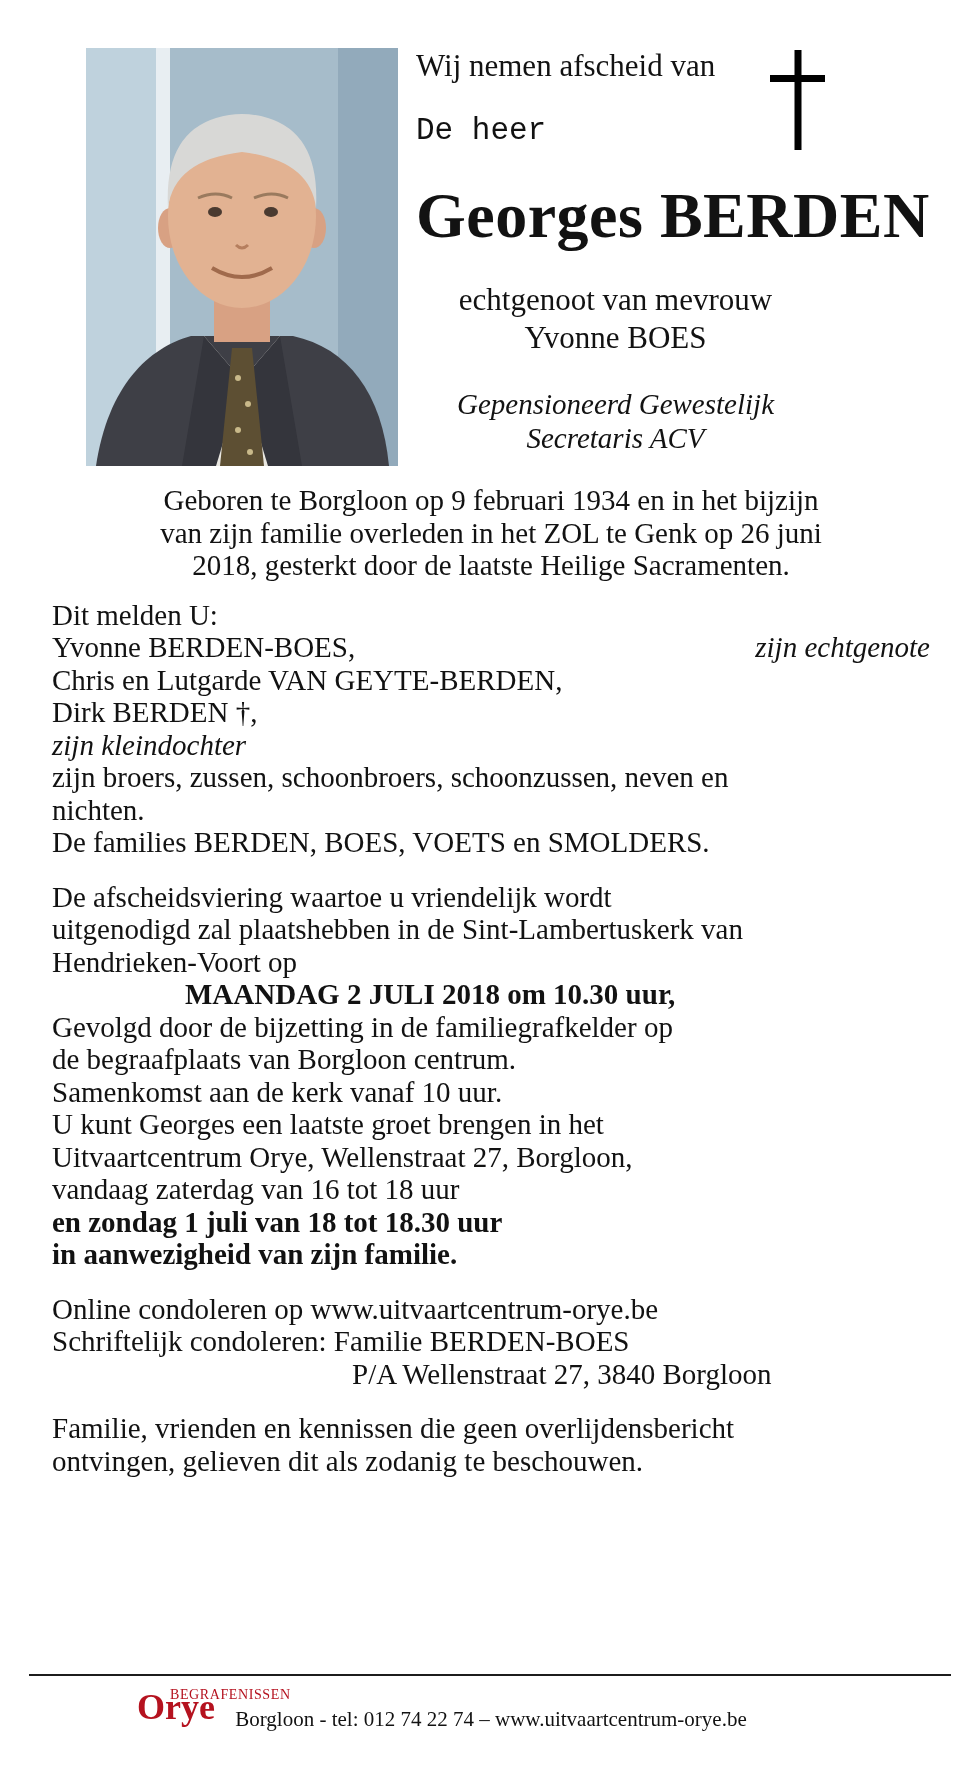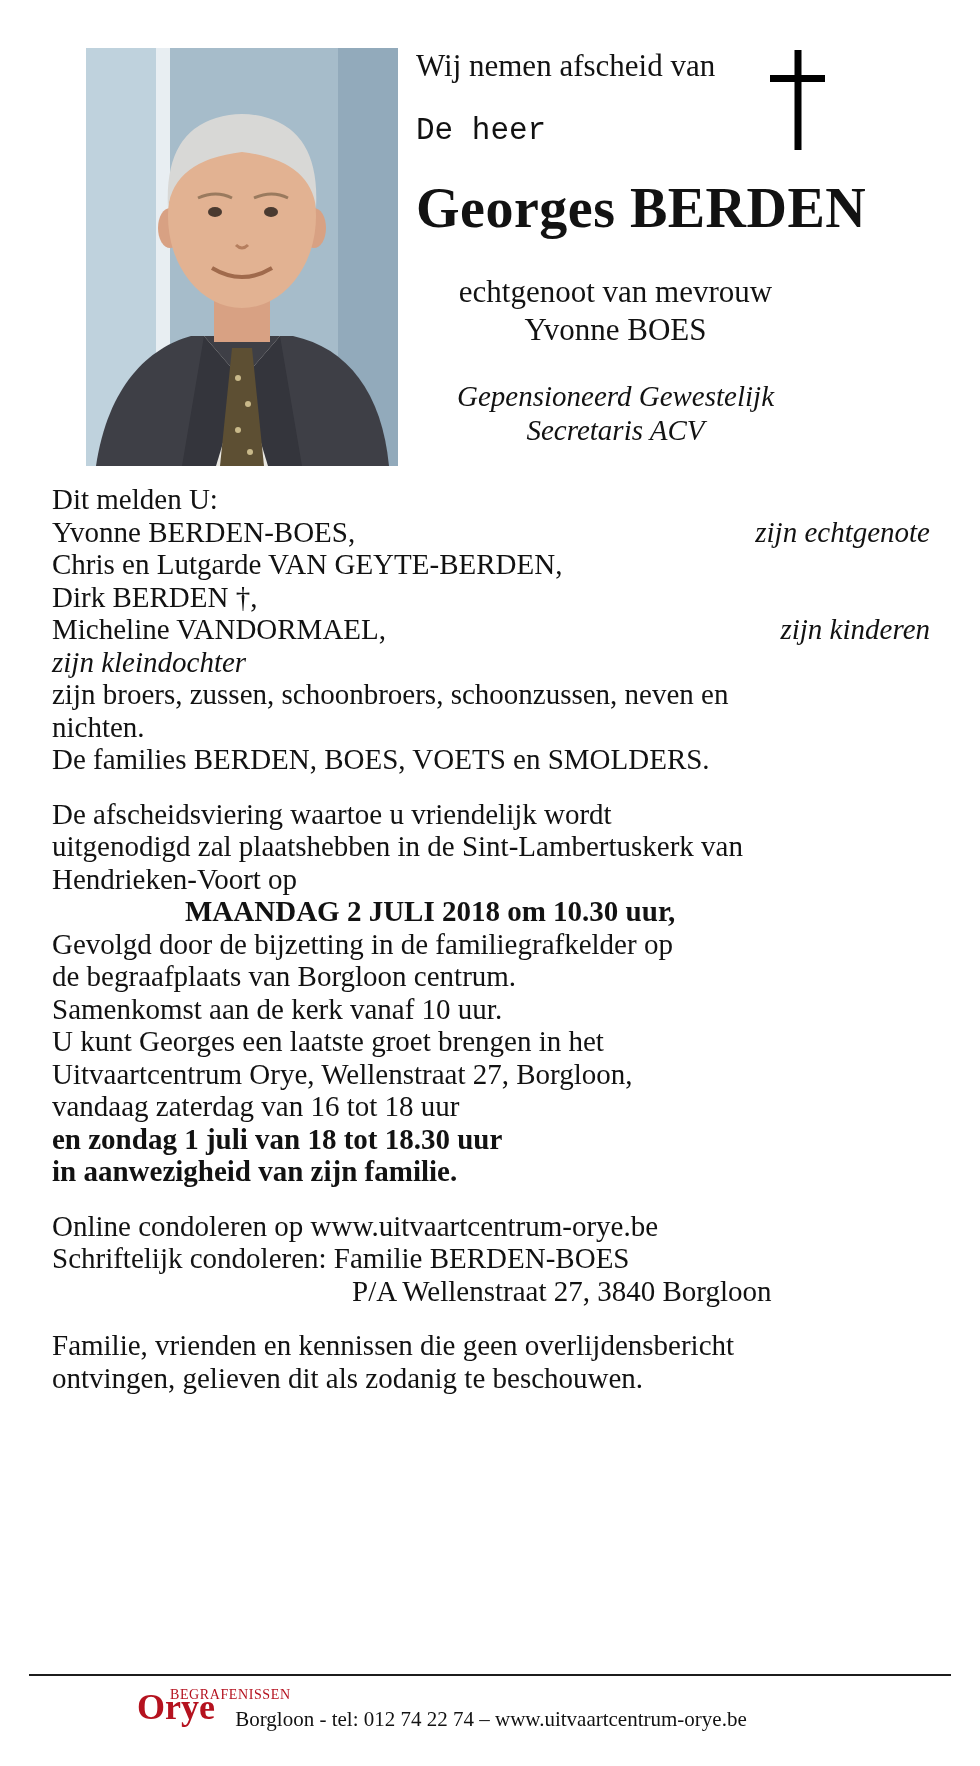--- a/index.html
+++ b/index.html
@@ -9,21 +9,21 @@
           width: 980px; min-height: 1766px; padding: 48px 50px 20px 52px; }
   .lines { white-space: pre-line; }
 
   
   .header { display: flex; padding-left: 34px; }
   .photo { flex: none; width: 312px; height: 418px; overflow: hidden; }
   .photo svg { display: block; width: 100%; height: 100%; }
   .header-right { position: relative; flex: 1; padding-left: 18px; }
   .intro-line { font-size: 31px; line-height: 36px; }
   .salutation { font-size: 31px; line-height: 36px; margin-top: 29px; font-family: Liberation Mono, monospace; }
-  .deceased-name { font-size: 56px; line-height: 62px; margin-top: 28px; font-weight: bold; letter-spacing: .5px; }
+  .deceased-name { font-size: 64px; line-height: 62px; margin-top: 36px; font-weight: bold; letter-spacing: .5px; }
   .centered-block { text-align: center; padding-right: 115px; }
   .spouse { font-size: 31px; line-height: 38px; margin-top: 34px; font-weight: normal; }
   .subtitle { font-size: 29px; line-height: 34px; margin-top: 30px; font-style: italic; }
   .cross { position: absolute; top: 2px; right: 105px; width: 55px; height: 100px; }
   .cross::before { content: ""; position: absolute; left: 50%; transform: translateX(-50%);
                    top: 0; width: 7px; height: 100%; background: #000; }
   .cross::after { content: ""; position: absolute; top: 25px; left: 0; width: 100%; height: 7px; background: #000; }
 
   
   .body-text { font-size: 29px; line-height: 32.5px; }
@@ -87,39 +87,38 @@
       <div class="intro-line">Wij nemen afscheid van</div>
       <div class="salutation">De heer</div>
       <div class="deceased-name">Georges BERDEN</div>
       <div class="spouse centered-block lines">echtgenoot van mevrouw
 Yvonne BOES</div>
       <div class="subtitle centered-block lines">Gepensioneerd Gewestelijk
 Secretaris ACV</div>
     </div>
   </div>
 
+  <p class="body-text obituary lines">Geboren te Borgloon op 9 februari 1934 en in het bijzijn
+van zijn familie overleden in het ZOL te Genk op 26 juni
+2018, gesterkt door de laatste Heilige Sacramenten.</p>
 
   <div class="body-text announcement">
     <div>Dit melden U:</div>
 
     <div class="fam-row">
       <span>Yvonne BERDEN-BOES,</span>
       <span class="relation">zijn echtgenote</span>
     </div>
     <div class="fam-row">
       <span>Chris en Lutgarde VAN GEYTE-BERDEN,</span>
       <span class="relation"></span>
     </div>
     <div class="fam-row">
       <span>Dirk BERDEN †,</span>
       <span class="relation"></span>
-    </div>
-    <div class="fam-row">
-      <span>Micheline VANDORMAEL,</span>
-      <span class="relation">zijn kinderen</span>
     </div>
     <div class="fam-row">
       <span class="relation">zijn kleindochter</span>
     </div>
 
     <div class="lines">zijn broers, zussen, schoonbroers, schoonzussen, neven en
 nichten.</div>
     <div>De families BERDEN, BOES, VOETS en SMOLDERS.</div>
   </div>
 

